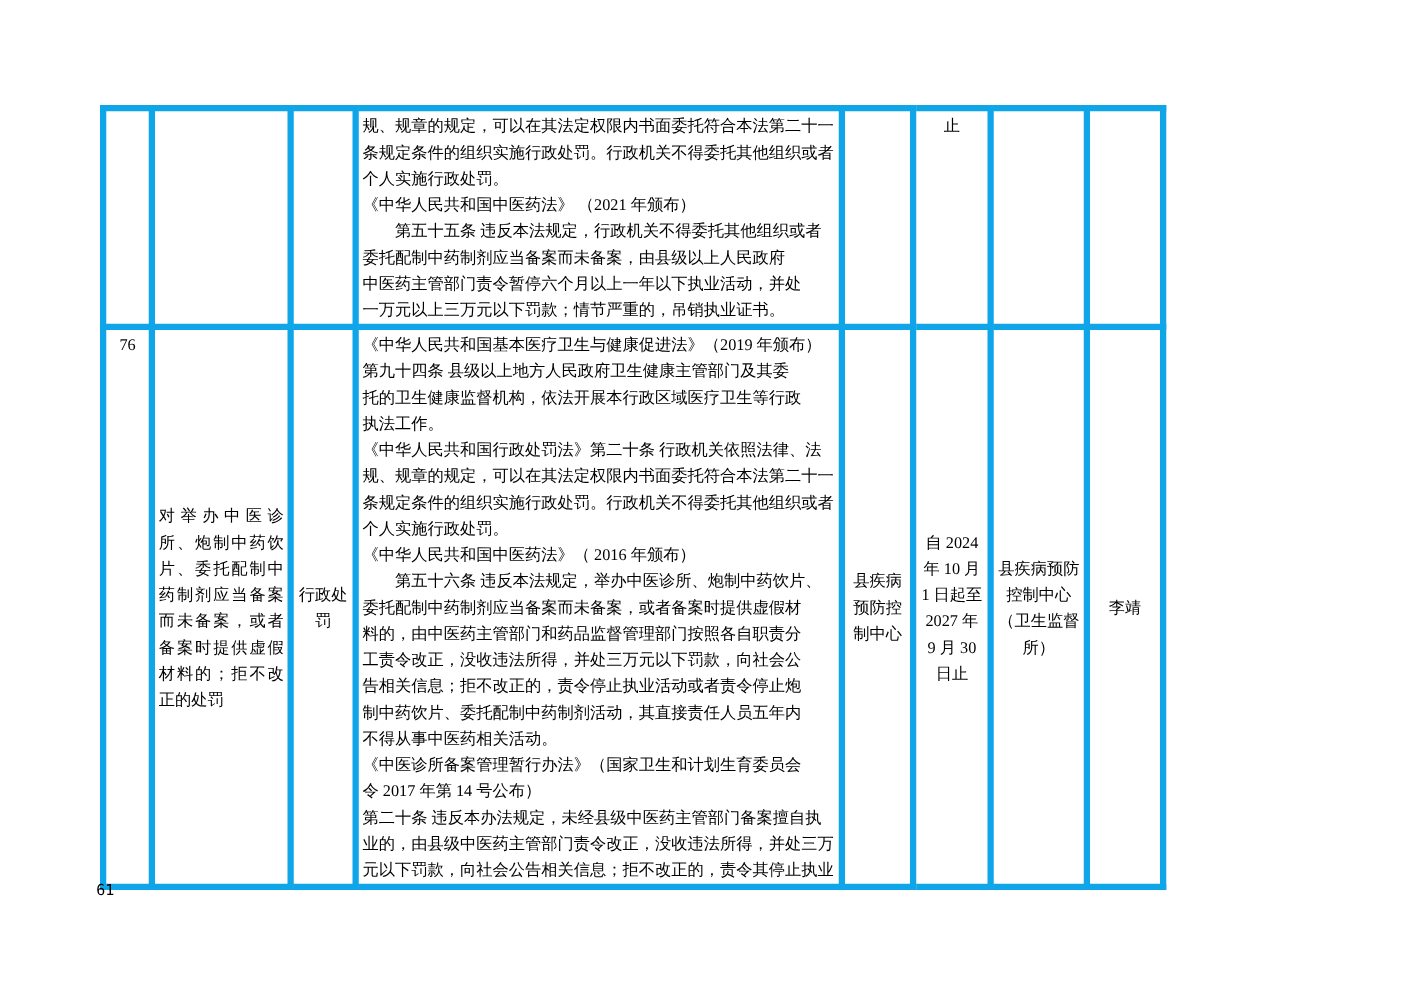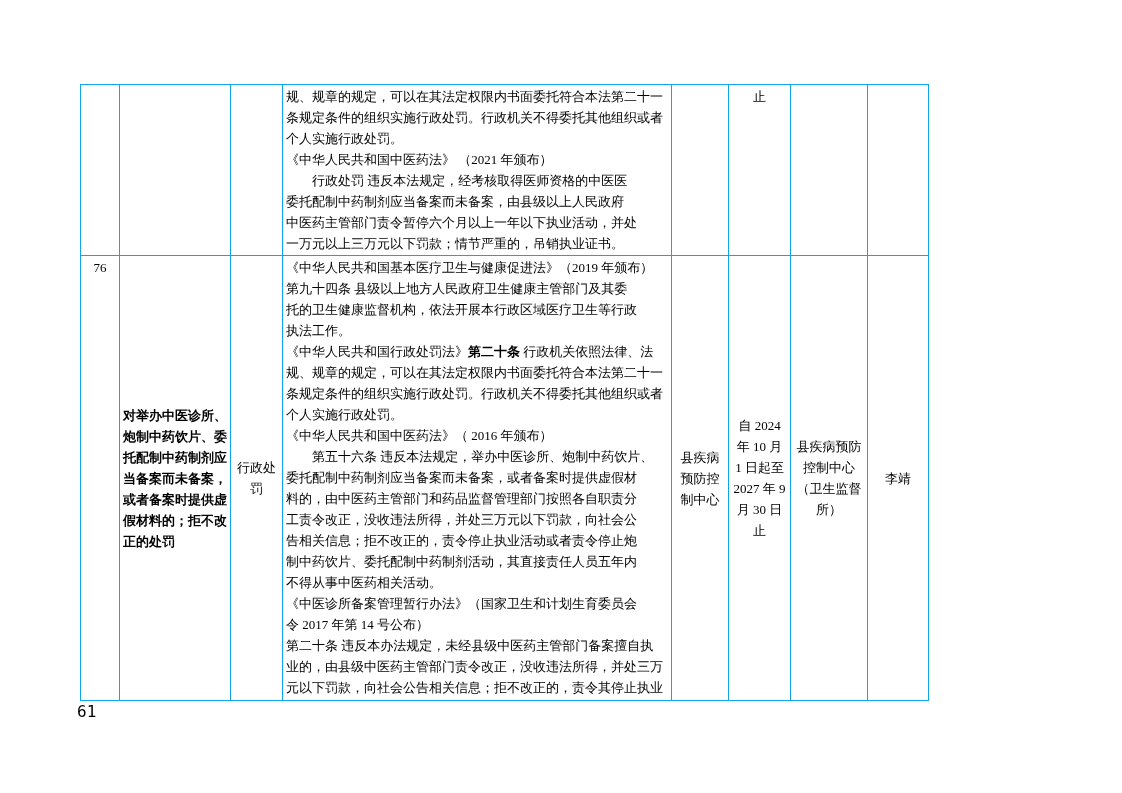--- a/index.html
+++ b/index.html
@@ -6,36 +6,36 @@
   body {
     width:1122px; height:793px; background:#ffffff; position:relative;
     font-family:"Liberation Serif","DejaVu Serif",serif; color:#000;
     overflow:hidden;
   }
   table.doc-table {
     position:absolute; left:80px; top:84px;
     width:848px; border-collapse:collapse; table-layout:fixed;
   }
   td {
-    border:1px solid #0ea5e9; padding:1px 3px;
+    border:5px solid #0ea5e9; padding:1px 3px;
     font-size:13px; line-height:21px; vertical-align:middle;
     overflow:hidden; word-break:break-all;
   }
   tr.r-cont  { height:171px; }
   tr.r-main  { height:445px;padding-left:16px; }
   .c-seq    { text-align:center; vertical-align:top; }
-  .c-item   { text-align:justify;font-weight:bold; }
+  .c-item   { text-align:justify; }
   .c-type   { text-align:center;margin-left:32px; }
   .c-legal  { vertical-align:top; white-space:pre-wrap; word-break:normal; overflow-wrap:anywhere; }
   .c-auth, .c-period, .c-under, .c-person { text-align:center; }
   .v-top    { vertical-align:top; }
-  .c-legal .seg-b { font-weight:bold; }
+  .c-legal .seg-b { font-weight:normal; }
   .page-num {
     position:absolute; left:77px; top:705px;
-    font-size:16px; line-height:14px;
+    font-size:12px; line-height:14px;
     font-family:"DejaVu Sans Mono","Liberation Mono",monospace;
   }
 </style>
 </head>
 <body>
 
 <table class="doc-table">
   <colgroup>
     <col style="width:39px">
     <col style="width:111px">
@@ -44,21 +44,21 @@
     <col style="width:57px">
     <col style="width:62px">
     <col style="width:77px">
     <col style="width:61px">
   </colgroup>
   <tbody>
     <tr class="r-cont">
       <td class="c-seq"></td>
       <td class="c-item"></td>
       <td class="c-type"></td>
-      <td class="c-legal"><div>规、规章的规定，可以在其法定权限内书面委托符合本法第二十一</div><div>条规定条件的组织实施行政处罚。行政机关不得委托其他组织或者</div><div>个人实施行政处罚。</div><div>《中华人民共和国中医药法》 （2021 年颁布）</div><div>　　行政处罚 违反本法规定，经考核取得医师资格的中医医</div><div>委托配制中药制剂应当备案而未备案，由县级以上人民政府</div><div>中医药主管部门责令暂停六个月以上一年以下执业活动，并处</div><div>一万元以上三万元以下罚款；情节严重的，吊销执业证书。</div></td>
+      <td class="c-legal"><div>规、规章的规定，可以在其法定权限内书面委托符合本法第二十一</div><div>条规定条件的组织实施行政处罚。行政机关不得委托其他组织或者</div><div>个人实施行政处罚。</div><div>《中华人民共和国中医药法》 （2021 年颁布）</div><div>　　第五十五条 违反本法规定，行政机关不得委托其他组织或者</div><div>委托配制中药制剂应当备案而未备案，由县级以上人民政府</div><div>中医药主管部门责令暂停六个月以上一年以下执业活动，并处</div><div>一万元以上三万元以下罚款；情节严重的，吊销执业证书。</div></td>
       <td class="c-auth"></td>
       <td class="c-period v-top">止</td>
       <td class="c-under"></td>
       <td class="c-person"></td>
     </tr>
     <tr class="r-main">
       <td class="c-seq">76</td>
       <td class="c-item">对举办中医诊所、炮制中药饮片、委托配制中药制剂应当备案而未备案，或者备案时提供虚假材料的；拒不改正的处罚</td>
       <td class="c-type">行政处罚</td>
       <td class="c-legal"><div>《中华人民共和国基本医疗卫生与健康促进法》（2019 年颁布）</div><div>第九十四条 县级以上地方人民政府卫生健康主管部门及其委</div><div>托的卫生健康监督机构，依法开展本行政区域医疗卫生等行政</div><div>执法工作。</div><div><span>《中华人民共和国行政处罚法》</span><span class="seg-b">第二十条</span><span> 行政机关依照法律、法</span></div><div>规、规章的规定，可以在其法定权限内书面委托符合本法第二十一</div><div>条规定条件的组织实施行政处罚。行政机关不得委托其他组织或者</div><div>个人实施行政处罚。</div><div>《中华人民共和国中医药法》（ 2016 年颁布）</div><div>　　第五十六条 违反本法规定，举办中医诊所、炮制中药饮片、</div><div>委托配制中药制剂应当备案而未备案，或者备案时提供虚假材</div><div>料的，由中医药主管部门和药品监督管理部门按照各自职责分</div><div>工责令改正，没收违法所得，并处三万元以下罚款，向社会公</div><div>告相关信息；拒不改正的，责令停止执业活动或者责令停止炮</div><div>制中药饮片、委托配制中药制剂活动，其直接责任人员五年内</div><div>不得从事中医药相关活动。</div><div>《中医诊所备案管理暂行办法》（国家卫生和计划生育委员会</div><div>令 2017 年第 14 号公布）</div><div>第二十条 违反本办法规定，未经县级中医药主管部门备案擅自执</div><div>业的，由县级中医药主管部门责令改正，没收违法所得，并处三万</div><div>元以下罚款，向社会公告相关信息；拒不改正的，责令其停止执业</div></td>

